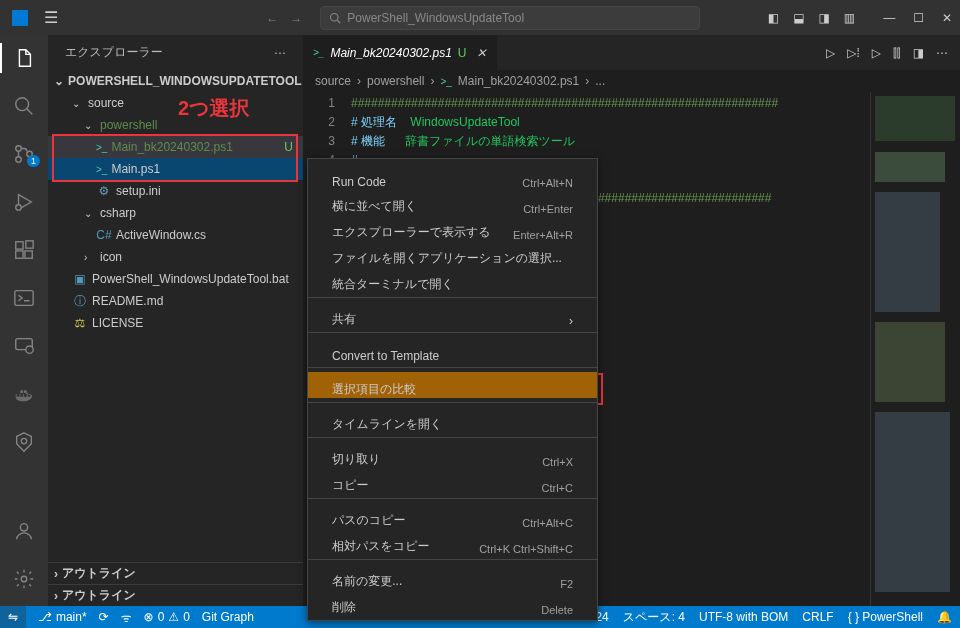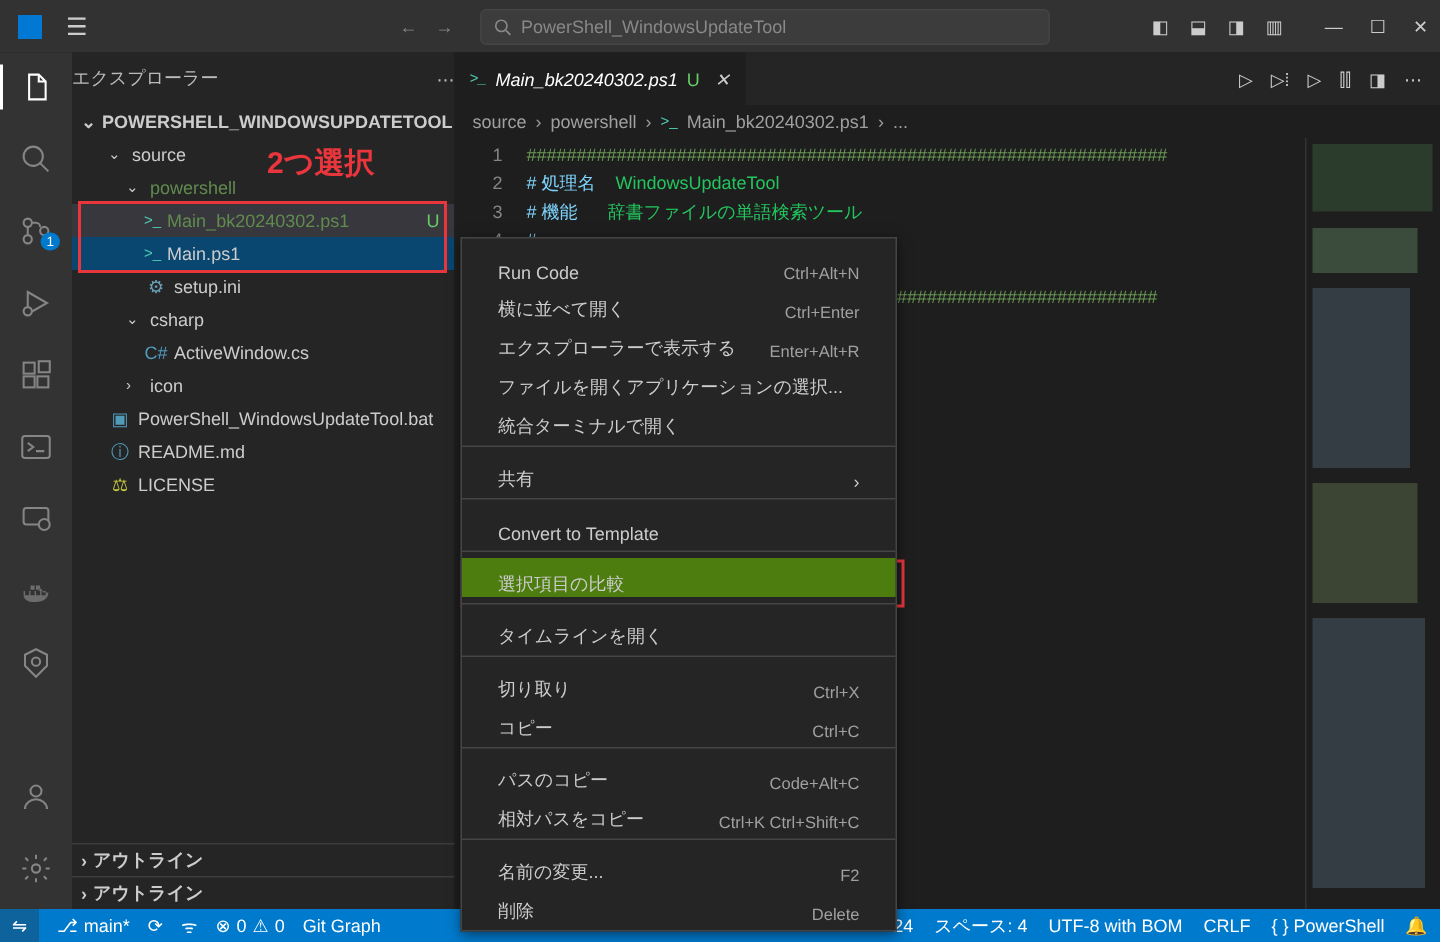--- a/index.html
+++ b/index.html
@@ -13,21 +13,21 @@
 .titlebar .layout-icons{display:flex;gap:14px;margin-left:auto;color:#ccc}
 .titlebar .win-controls{display:flex;gap:18px;margin-left:20px;color:#ccc}
 .main{display:flex;height:calc(100% - 35px - 22px)}
 .activitybar{width:48px;background:#333;display:flex;flex-direction:column;align-items:center;padding-top:8px;gap:18px;color:#858585;position:relative}
 .activitybar .item{width:48px;height:30px;display:flex;align-items:center;justify-content:center;position:relative}
 .activitybar .item.active{color:#fff}
 .activitybar .item.active::before{content:'';position:absolute;left:0;top:0;bottom:0;width:2px;background:#fff}
 .activitybar .badge{position:absolute;bottom:2px;right:8px;background:#007acc;color:#fff;border-radius:8px;font-size:9px;padding:0 4px;line-height:12px}
 .activitybar .bottom{margin-top:auto;margin-bottom:12px;display:flex;flex-direction:column;gap:18px;align-items:center}
 .sidebar{width:255px;background:#252526;display:flex;flex-direction:column}
-.sidebar-header{height:35px;display:flex;align-items:center;padding:0 0;color:#bbb;font-size:11px;justify-content:space-between}
+.sidebar-header{height:35px;display:flex;align-items:center;padding:0 17px;color:#bbb;font-size:11px;justify-content:space-between}
 .sidebar-title{height:22px;display:flex;align-items:center;padding:0 6px;font-weight:bold;font-size:11px;color:#ccc;gap:4px}
 .tree{flex:1;overflow:hidden}
 .tree-item{height:22px;display:flex;align-items:center;padding-left:12px;gap:4px;color:#ccc;cursor:pointer}
 .tree-item.selected{background:#094771}
 .tree-item.selected2{background:#37373d}
 .tree-item .chev{width:12px;color:#ccc;font-size:10px}
 .tree-item .icon{width:16px;text-align:center}
 .tree-item .ps-icon{color:#4ec9b0;font-size:10px}
 .tree-item .status{margin-left:auto;margin-right:10px;color:#6c6}
 .tree-item.git-u{color:#608b4e}
@@ -49,21 +49,21 @@
 .gutter{width:48px;text-align:right;padding-right:16px;color:#858585;line-height:19px;padding-top:2px}
 .lines{flex:1;line-height:19px;padding-top:2px;white-space:pre}
 .c-comment{color:#7dd3fc}
 .c-hash{color:#6a9955}
 .c-string{color:#ce9178}
 .c-type{color:#22c55e}
 .minimap{width:90px;background:#1e1e1e;border-left:1px solid #333;position:relative}
 .minimap .mm-block{position:absolute;background:#3a5a3a;opacity:.5}
 .context-menu{position:absolute;left:307px;top:158px;width:291px;background:#252526;border:1px solid #454545;box-shadow:0 2px 8px rgba(0,0,0,.5);z-index:100;padding:4px 0}
 .context-menu .mi{height:26px;display:flex;align-items:flex-end;padding:0 24px;justify-content:space-between;color:#ccc;cursor:pointer}
-.context-menu .mi.highlighted{background:#4d7c0f}
+.context-menu .mi.highlighted{background:#a16207}
 .context-menu .sep{height:1px;background:#454545;margin:4px 0}
 .context-menu .shortcut{color:#a0a0a0;font-size:11px}
 .context-menu .arrow{color:#ccc}
 .statusbar{height:22px;background:#007acc;display:flex;align-items:center;color:#fff;font-size:12px;padding:0 8px;gap:12px}
 .statusbar .sb-item{display:flex;align-items:center;gap:4px}
 .statusbar .right{margin-left:auto;display:flex;gap:14px;align-items:center}
 svg{display:block}
 </style>
 </head>
 <body>
@@ -338,21 +338,21 @@
       <span>切り取り</span>
       <span class="shortcut">Ctrl+X</span>
     </div>
   <div class="mi">
       <span>コピー</span>
       <span class="shortcut">Ctrl+C</span>
     </div>
   <div class="sep"></div>
   <div class="mi">
       <span>パスのコピー</span>
-      <span class="shortcut">Code+Alt+C</span>
+      <span class="shortcut">Ctrl+Alt+C</span>
     </div>
   <div class="mi">
       <span>相対パスをコピー</span>
       <span class="shortcut">Ctrl+K Ctrl+Shift+C</span>
     </div>
   <div class="sep"></div>
   <div class="mi">
       <span>名前の変更...</span>
       <span class="shortcut">F2</span>
     </div>

